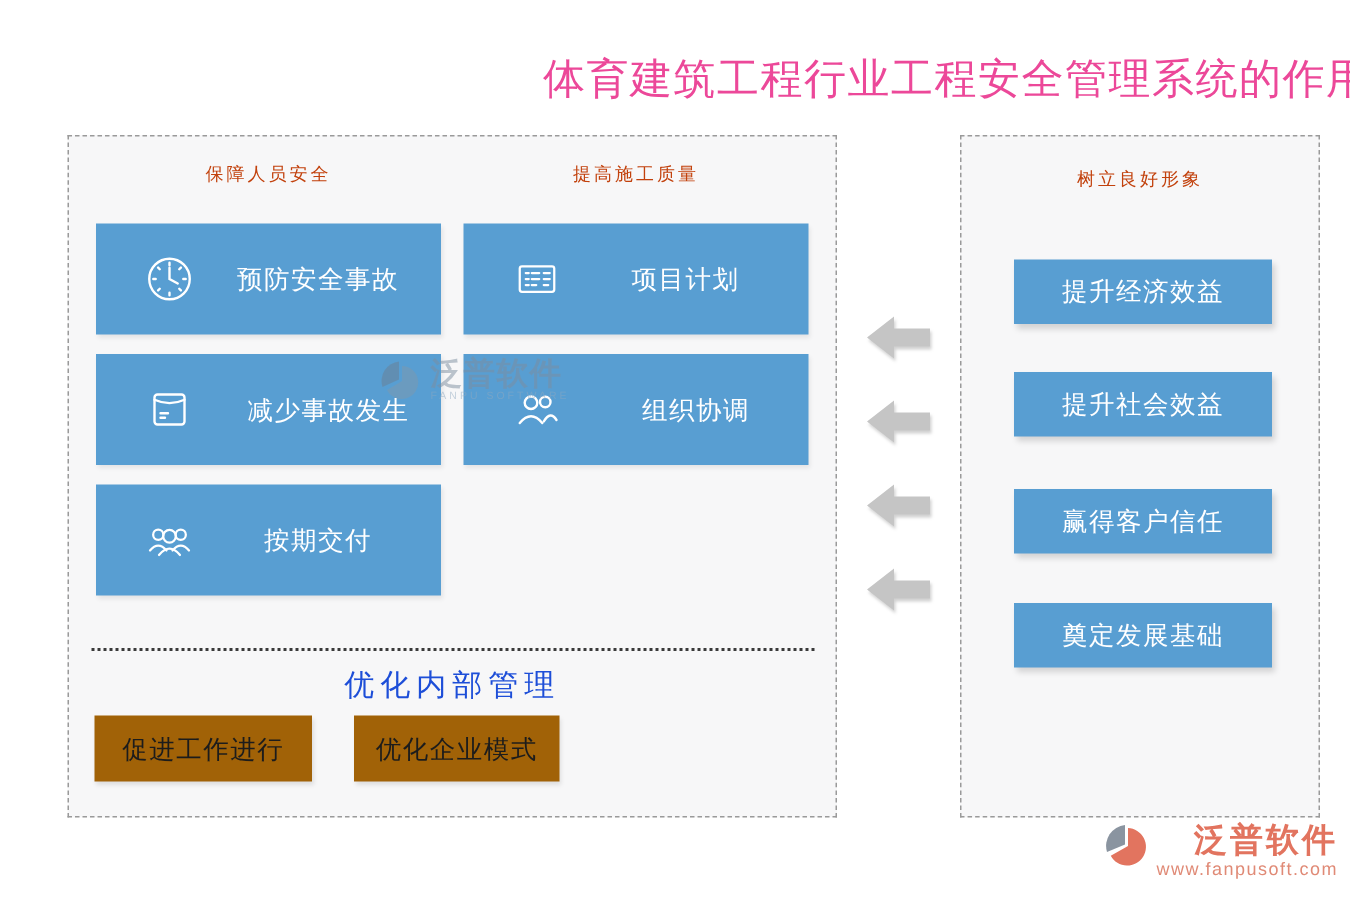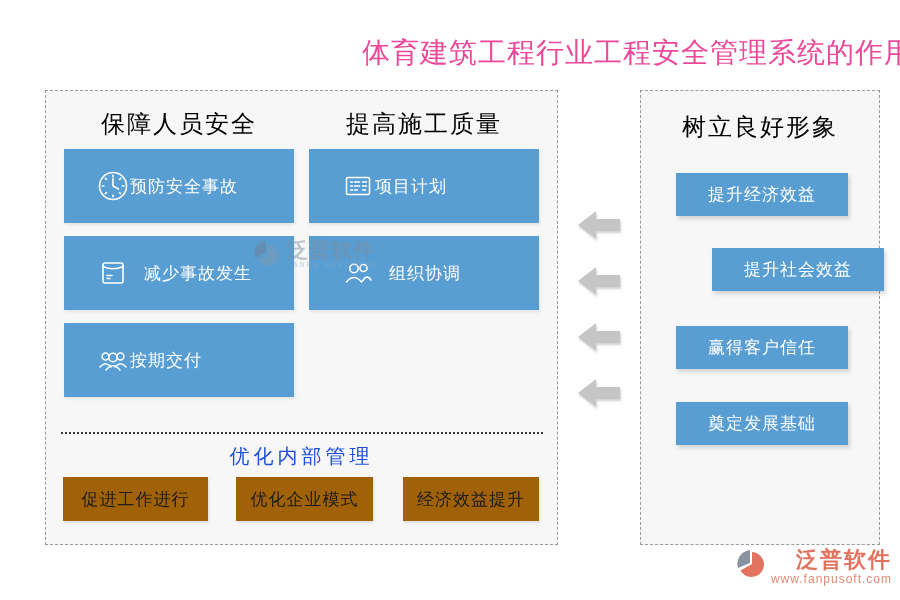--- a/index.html
+++ b/index.html
@@ -7,44 +7,44 @@
   .canvas{position:relative;width:900px;height:600px;background:#ffffff;overflow:hidden;}
 
   .title{position:absolute;top:34px;left:13px;width:100%;text-align:right;
          font-family:"Liberation Serif","DejaVu Serif",serif;
          font-size:28px;color:#ec4899;letter-spacing:1px;}
 
   .panel{position:absolute;background:#f7f7f8;border:1px dashed #9a9a9a;}
   .panel-left{left:45px;top:90px;width:511px;height:453px;}
   .panel-right{left:640px;top:90px;width:238px;height:453px;font-family:Liberation Mono, monospace;}
 
-  .col-header{position:absolute;font-size:24px;color:#000000;letter-spacing:2px;white-space:nowrap;}
+  .col-header{position:absolute;font-size:12px;color:#c2410c;letter-spacing:2px;white-space:nowrap;}
   .hdr-1{top:17px;left:18px;width:230px;text-align:center;}
   .hdr-2{top:17px;left:263px;width:230px;text-align:center;}
   .hdr-right{top:20px;left:0;width:100%;text-align:center;}
 
   .bluebox{position:absolute;width:230px;height:74px;background:#589ed2;color:#ffffff;
            display:flex;align-items:center;box-shadow:1px 2px 3px rgba(0,0,0,0.08);}
   .bluebox .ic{margin-left:32px;width:34px;height:34px;flex:0 0 auto;display:block;}
-  .bluebox .bl{flex:1;font-size:17px;letter-spacing:1px;}
+  .bluebox .bl{flex:1;text-align:center;font-size:17px;letter-spacing:1px;}
   .c1{left:18px;} .c2{left:263px;}
   .r1{top:58px;} .r2{top:145px;gap:14px;} .r3{top:232px;}
 
   .dotline{position:absolute;left:15px;top:341px;width:482px;border-top:2px dotted #3a3a3a;}
   .bottom-header{position:absolute;top:352px;left:0;width:100%;text-align:center;
                  font-size:20px;color:#1d4ed8;letter-spacing:4px;}
   .orangebox{position:absolute;top:386px;height:44px;background:#a16207;color:#1c1c1c;
              display:flex;align-items:center;justify-content:center;font-size:17px;
              letter-spacing:1px;box-shadow:1px 2px 3px rgba(0,0,0,0.10);}
   .ob1{left:17px;width:145px;} .ob2{left:190px;width:137px;} .ob3{left:357px;width:136px;}
 
   .rbox{position:absolute;left:35px;width:172px;height:43px;background:#589ed2;color:#ffffff;
         display:flex;align-items:center;justify-content:center;font-size:17px;letter-spacing:1px;
         box-shadow:2px 3px 4px rgba(0,0,0,0.15);}
-  .rb1{top:82px;} .rb2{top:157px;margin-left:36px;} .rb3{top:235px;} .rb4{top:311px;}
+  .rb1{top:82px;} .rb2{top:157px;} .rb3{top:235px;} .rb4{top:311px;}
 
   .arrow{position:absolute;left:578px;width:42px;height:30px;
          filter:drop-shadow(1px 2px 1px rgba(0,0,0,0.18));}
   .a1{top:210px;} .a2{top:266px;} .a3{top:322px;} .a4{top:378px;}
 
   .watermark{position:absolute;left:252px;top:239px;display:flex;align-items:center;
              opacity:0.5;pointer-events:none;}
   .watermark .wm-txt{margin-left:5px;}
   .watermark .wm-main{font-size:21px;font-weight:bold;color:#7d8ea0;letter-spacing:1px;line-height:21px;}
   .watermark .wm-sub{font-size:7px;color:#8fa9c0;letter-spacing:2px;line-height:9px;}
@@ -125,21 +125,20 @@
       </span>
       <span class="bl">组织协调</span>
     </div>
 
 
     <div class="dotline"></div>
     <div class="bottom-header">优化内部管理</div>
 
     <div class="orangebox ob1">促进工作进行</div>
     <div class="orangebox ob2">优化企业模式</div>
-    <div class="orangebox ob3">经济效益提升</div>
   </div>
 
   <div class="arrow a1">
     <svg width="42" height="30" viewBox="0 0 42 30">
         <polygon points="42,9 18,9 18,1 0,15 18,29 18,21 42,21" fill="#c5c5c5"></polygon>
       </svg>
   </div>
   <div class="arrow a2">
     <svg width="42" height="30" viewBox="0 0 42 30">
         <polygon points="42,9 18,9 18,1 0,15 18,29 18,21 42,21" fill="#c5c5c5"></polygon>

